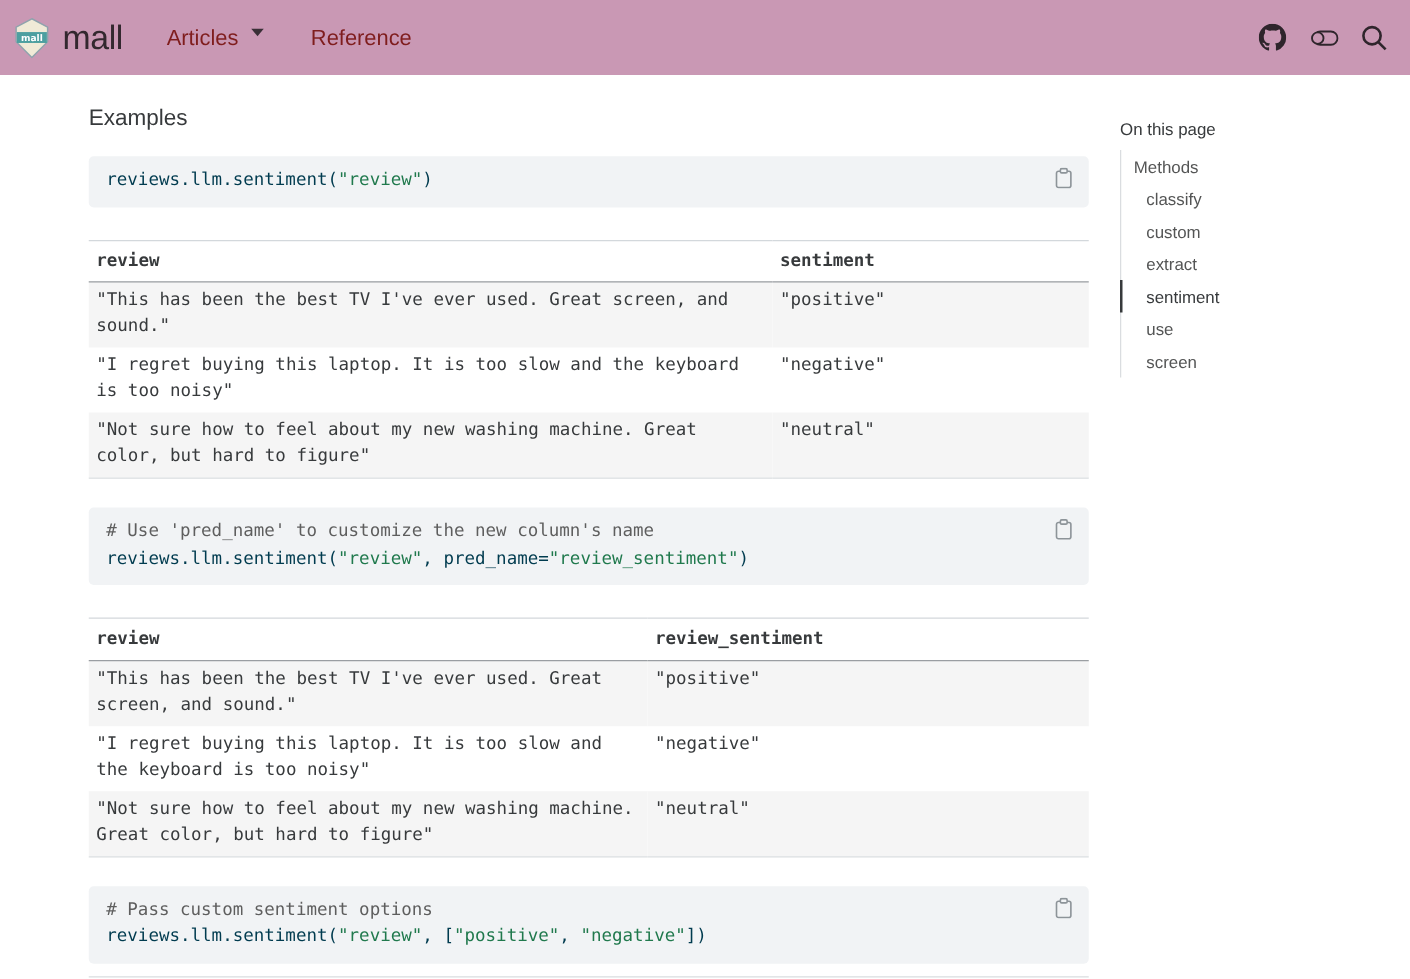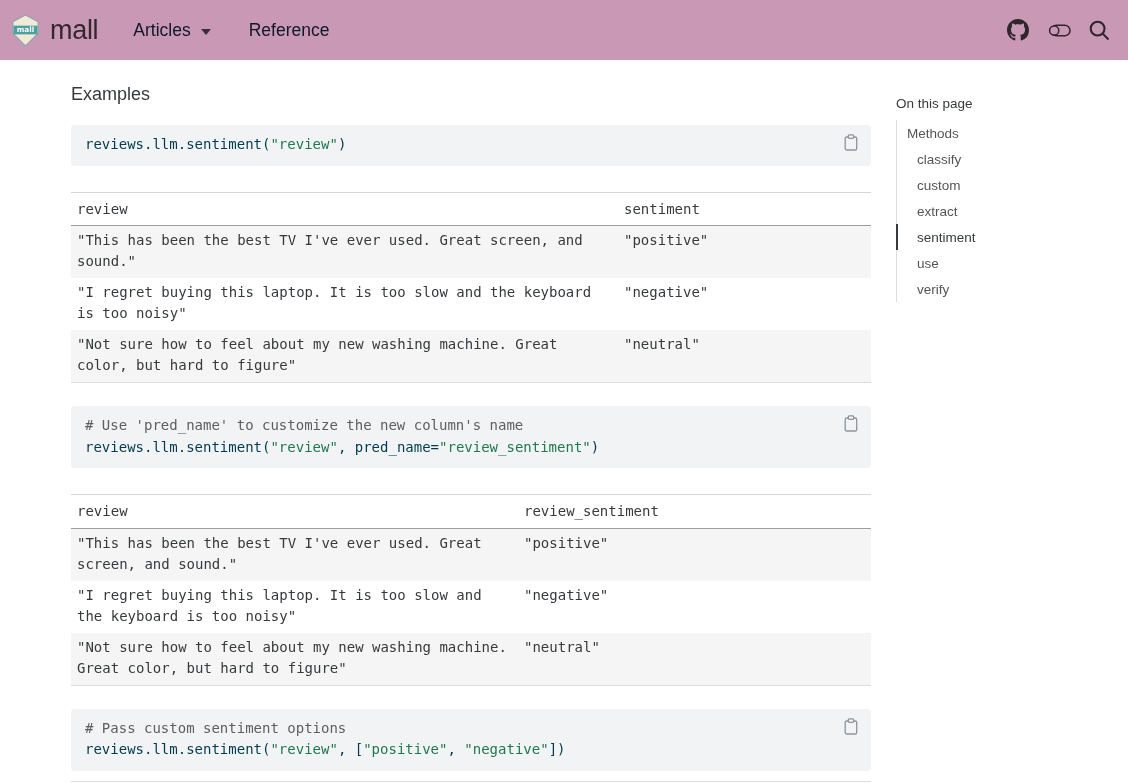--- a/index.html
+++ b/index.html
@@ -9,21 +9,21 @@
     font-family:"Liberation Sans", sans-serif; color:#373a3c;
   }
 
   
   .navbar { height:60px; background:#c998b4; display:flex; align-items:center;
             justify-content:space-between; padding:0 17px 0 10px; }
   .nav-left { display:flex; align-items:center; }
   .brand { display:flex; align-items:center; gap:9px; margin-right:27px; cursor:pointer; text-decoration:none; }
   .brand-text { font-size:27px; font-weight:500; color:#33282f; letter-spacing:-0.3px; }
   .nav-links { display:flex; gap:22px; }
-  .nav-link { font-size:17.5px; color:#0f172a; text-decoration:none; display:flex; align-items:center; cursor:pointer; padding:0 8px; }
+  .nav-link { font-size:17.5px; color:#7f1d1d; text-decoration:none; display:flex; align-items:flex-start; cursor:pointer; padding:0 8px; }
   .caret { width:0; height:0; border-left:5px solid transparent; border-right:5px solid transparent;
            border-top:6px solid #392f36; margin-left:10px; margin-top:3px; }
   .nav-right { display:flex; align-items:center; gap:17px; }
   .icon-btn { display:flex; align-items:center; cursor:pointer; background:none; border:none; padding:0; }
 
   
   .layout { display:flex; align-items:flex-start; }
   .content { margin-left:71px; width:800px; padding-top:24px; }
   .section-title { font-size:18px; font-weight:400; color:#373a3c; margin:0 0 20px 0; }
 
@@ -35,21 +35,21 @@
   .code-block pre { margin:0; font-family:inherit; white-space:pre-wrap; }
   .st { color:#20794D; }
   .co { color:#5E5E5E; }
   .copy-btn { position:absolute; top:9px; right:13px; background:none; border:none; padding:0; cursor:pointer; line-height:0; }
   .code-block.last { margin-bottom:10px; }
 
   
   table.df { border-collapse:collapse; width:100%; margin:0 0 23px 0;
              font-family:"DejaVu Sans Mono", monospace; font-size:14px; color:#373a3c;
              border-top:1px solid #d3d8dc; border-bottom:1px solid #d9dde0; }
-  table.df th { font-weight:400; text-align:left; padding:6px 6px; line-height:1.45;
+  table.df th { font-weight:700; text-align:left; padding:6px 6px; line-height:1.45;
                 border-bottom:1px solid #9a9ea2; }
   table.df td { padding:4px 6px 6px 6px; vertical-align:top; line-height:1.5; }
   tr.striped { background:#f5f5f5; }
 
   .next-sep { border-top:1px solid #d9dde0; width:100%; height:0; }
 
   
   .toc { margin-left:25px; width:195px; padding-top:36px; font-size:13.5px; }
   .toc-title { color:#373a3c; margin:0 0 9px 0; }
   .toc ul { list-style:none; margin:0; padding:0; border-left:1px solid #dadde0; }
@@ -212,18 +212,18 @@
       <li class="lvl2">
           <a>extract</a>
         </li>
       <li class="lvl2 active">
           <a>sentiment</a>
         </li>
       <li class="lvl2">
           <a>use</a>
         </li>
       <li class="lvl2">
-          <a>verify</a>
+          <a>screen</a>
         </li>
     </ul>
   </aside>
 
 </div>
 
 </body></html>

